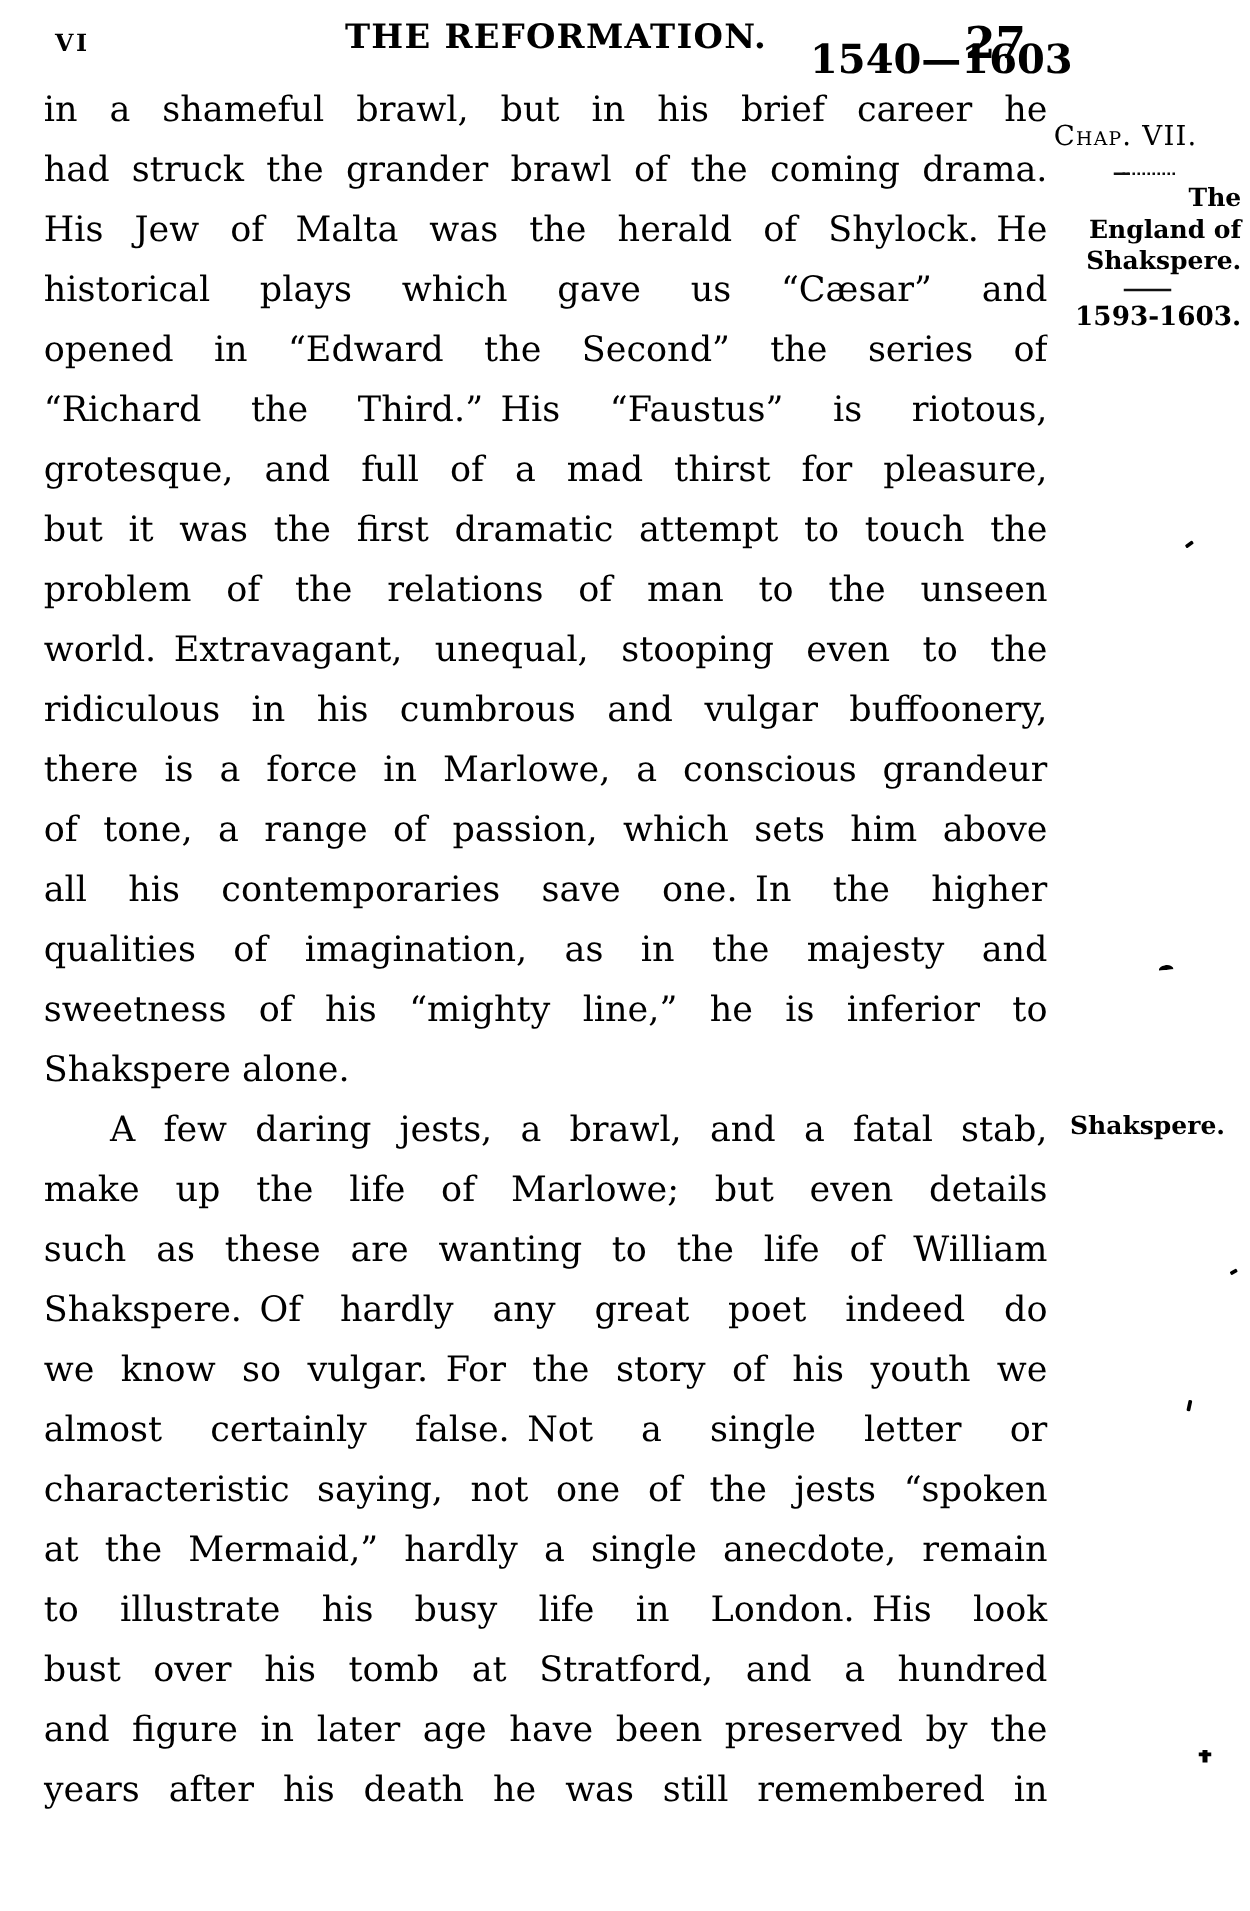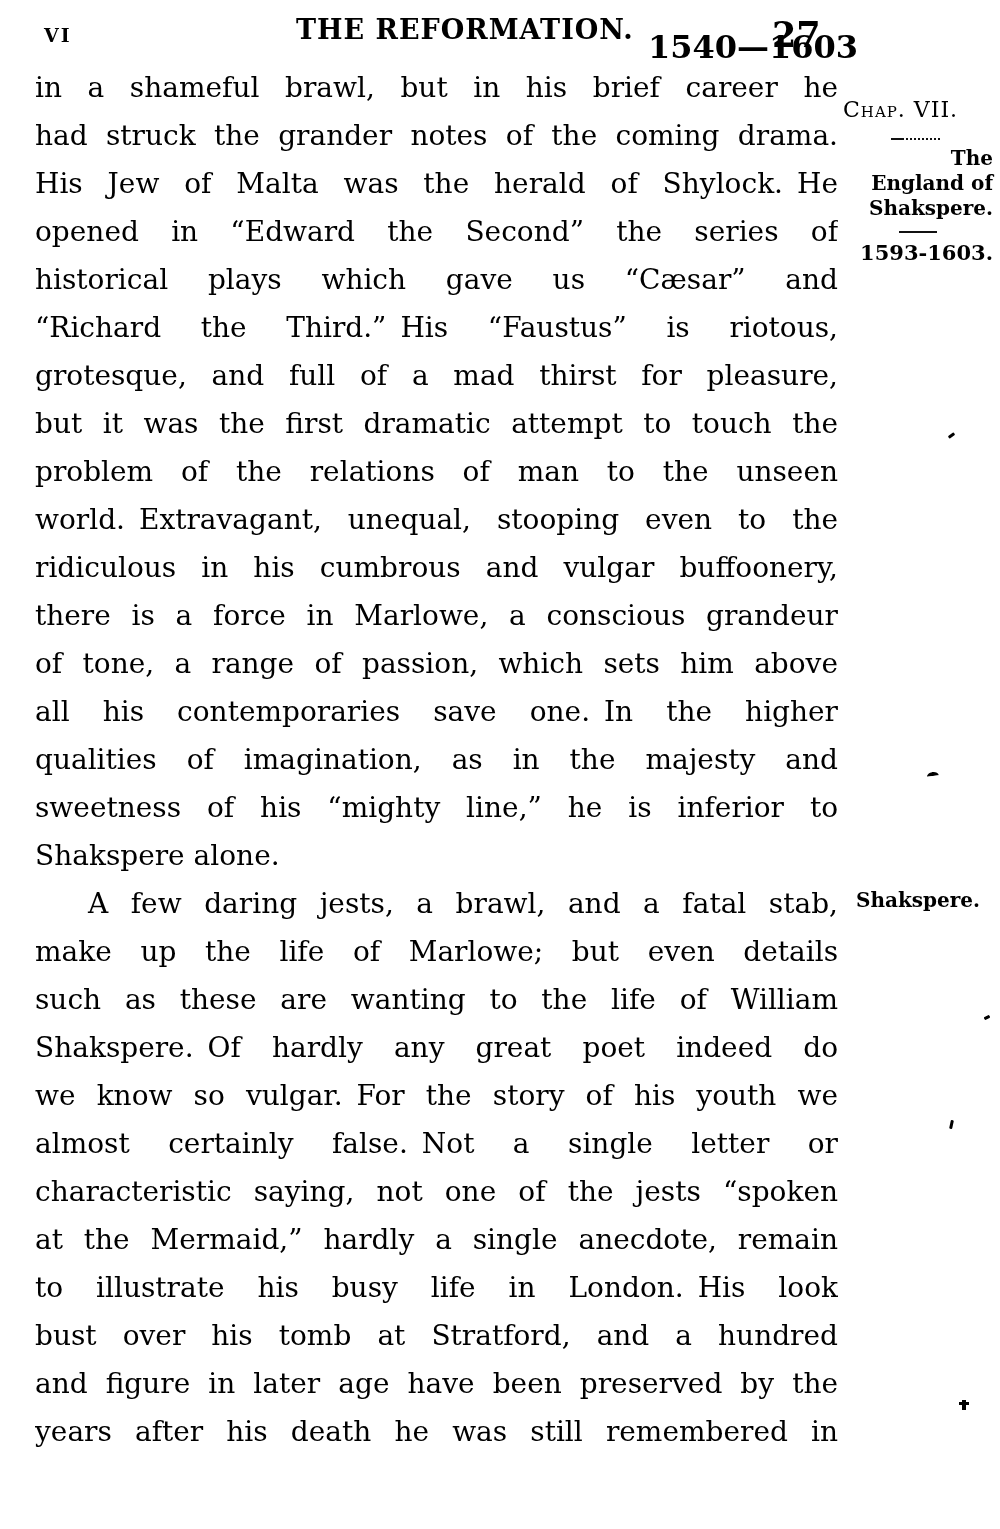--- a/index.html
+++ b/index.html
@@ -27,21 +27,20 @@
     font-weight: bold;
   }
   .hdr-title {
     position: absolute;
     left: 276px;
     top: 14px;
     font-size: 27px;
     font-weight: bold;
     letter-spacing: 1px;
     white-space: nowrap;
-    margin-left: 20px;
   }
   .hdr-dates {
     position: absolute;
     left: 648px;
     top: 28px;
     font-size: 32px;
     font-weight: bold;
     white-space: nowrap;
   }
   .hdr-page {
@@ -155,24 +154,24 @@
   <div>
     <span class="hdr-roman">VI</span>
     <span class="hdr-title">THE REFORMATION.</span>
     <span class="hdr-dates">1540—1603</span>
     <span class="hdr-page">27</span>
   </div>
 
   <div class="text-block">
     <div>
       <div class="line">in a shameful brawl, but in his brief career he</div>
-      <div class="line">had struck the grander notes of the coming drama.</div>
+      <div class="line">had struck the grander brawl of the coming drama.</div>
       <div class="line">His Jew of Malta was the herald of Shylock. He</div>
+      <div class="line">historical plays which gave us “Cæsar” and</div>
       <div class="line">opened in “Edward the Second” the series of</div>
-      <div class="line">historical plays which gave us “Cæsar” and</div>
       <div class="line">“Richard the Third.” His “Faustus” is riotous,</div>
       <div class="line">grotesque, and full of a mad thirst for pleasure,</div>
       <div class="line">but it was the first dramatic attempt to touch the</div>
       <div class="line">problem of the relations of man to the unseen</div>
       <div class="line">world. Extravagant, unequal, stooping even to the</div>
       <div class="line">ridiculous in his cumbrous and vulgar buffoonery,</div>
       <div class="line">there is a force in Marlowe, a conscious grandeur</div>
       <div class="line">of tone, a range of passion, which sets him above</div>
       <div class="line">all his contemporaries save one. In the higher</div>
       <div class="line">qualities of imagination, as in the majesty and</div>

